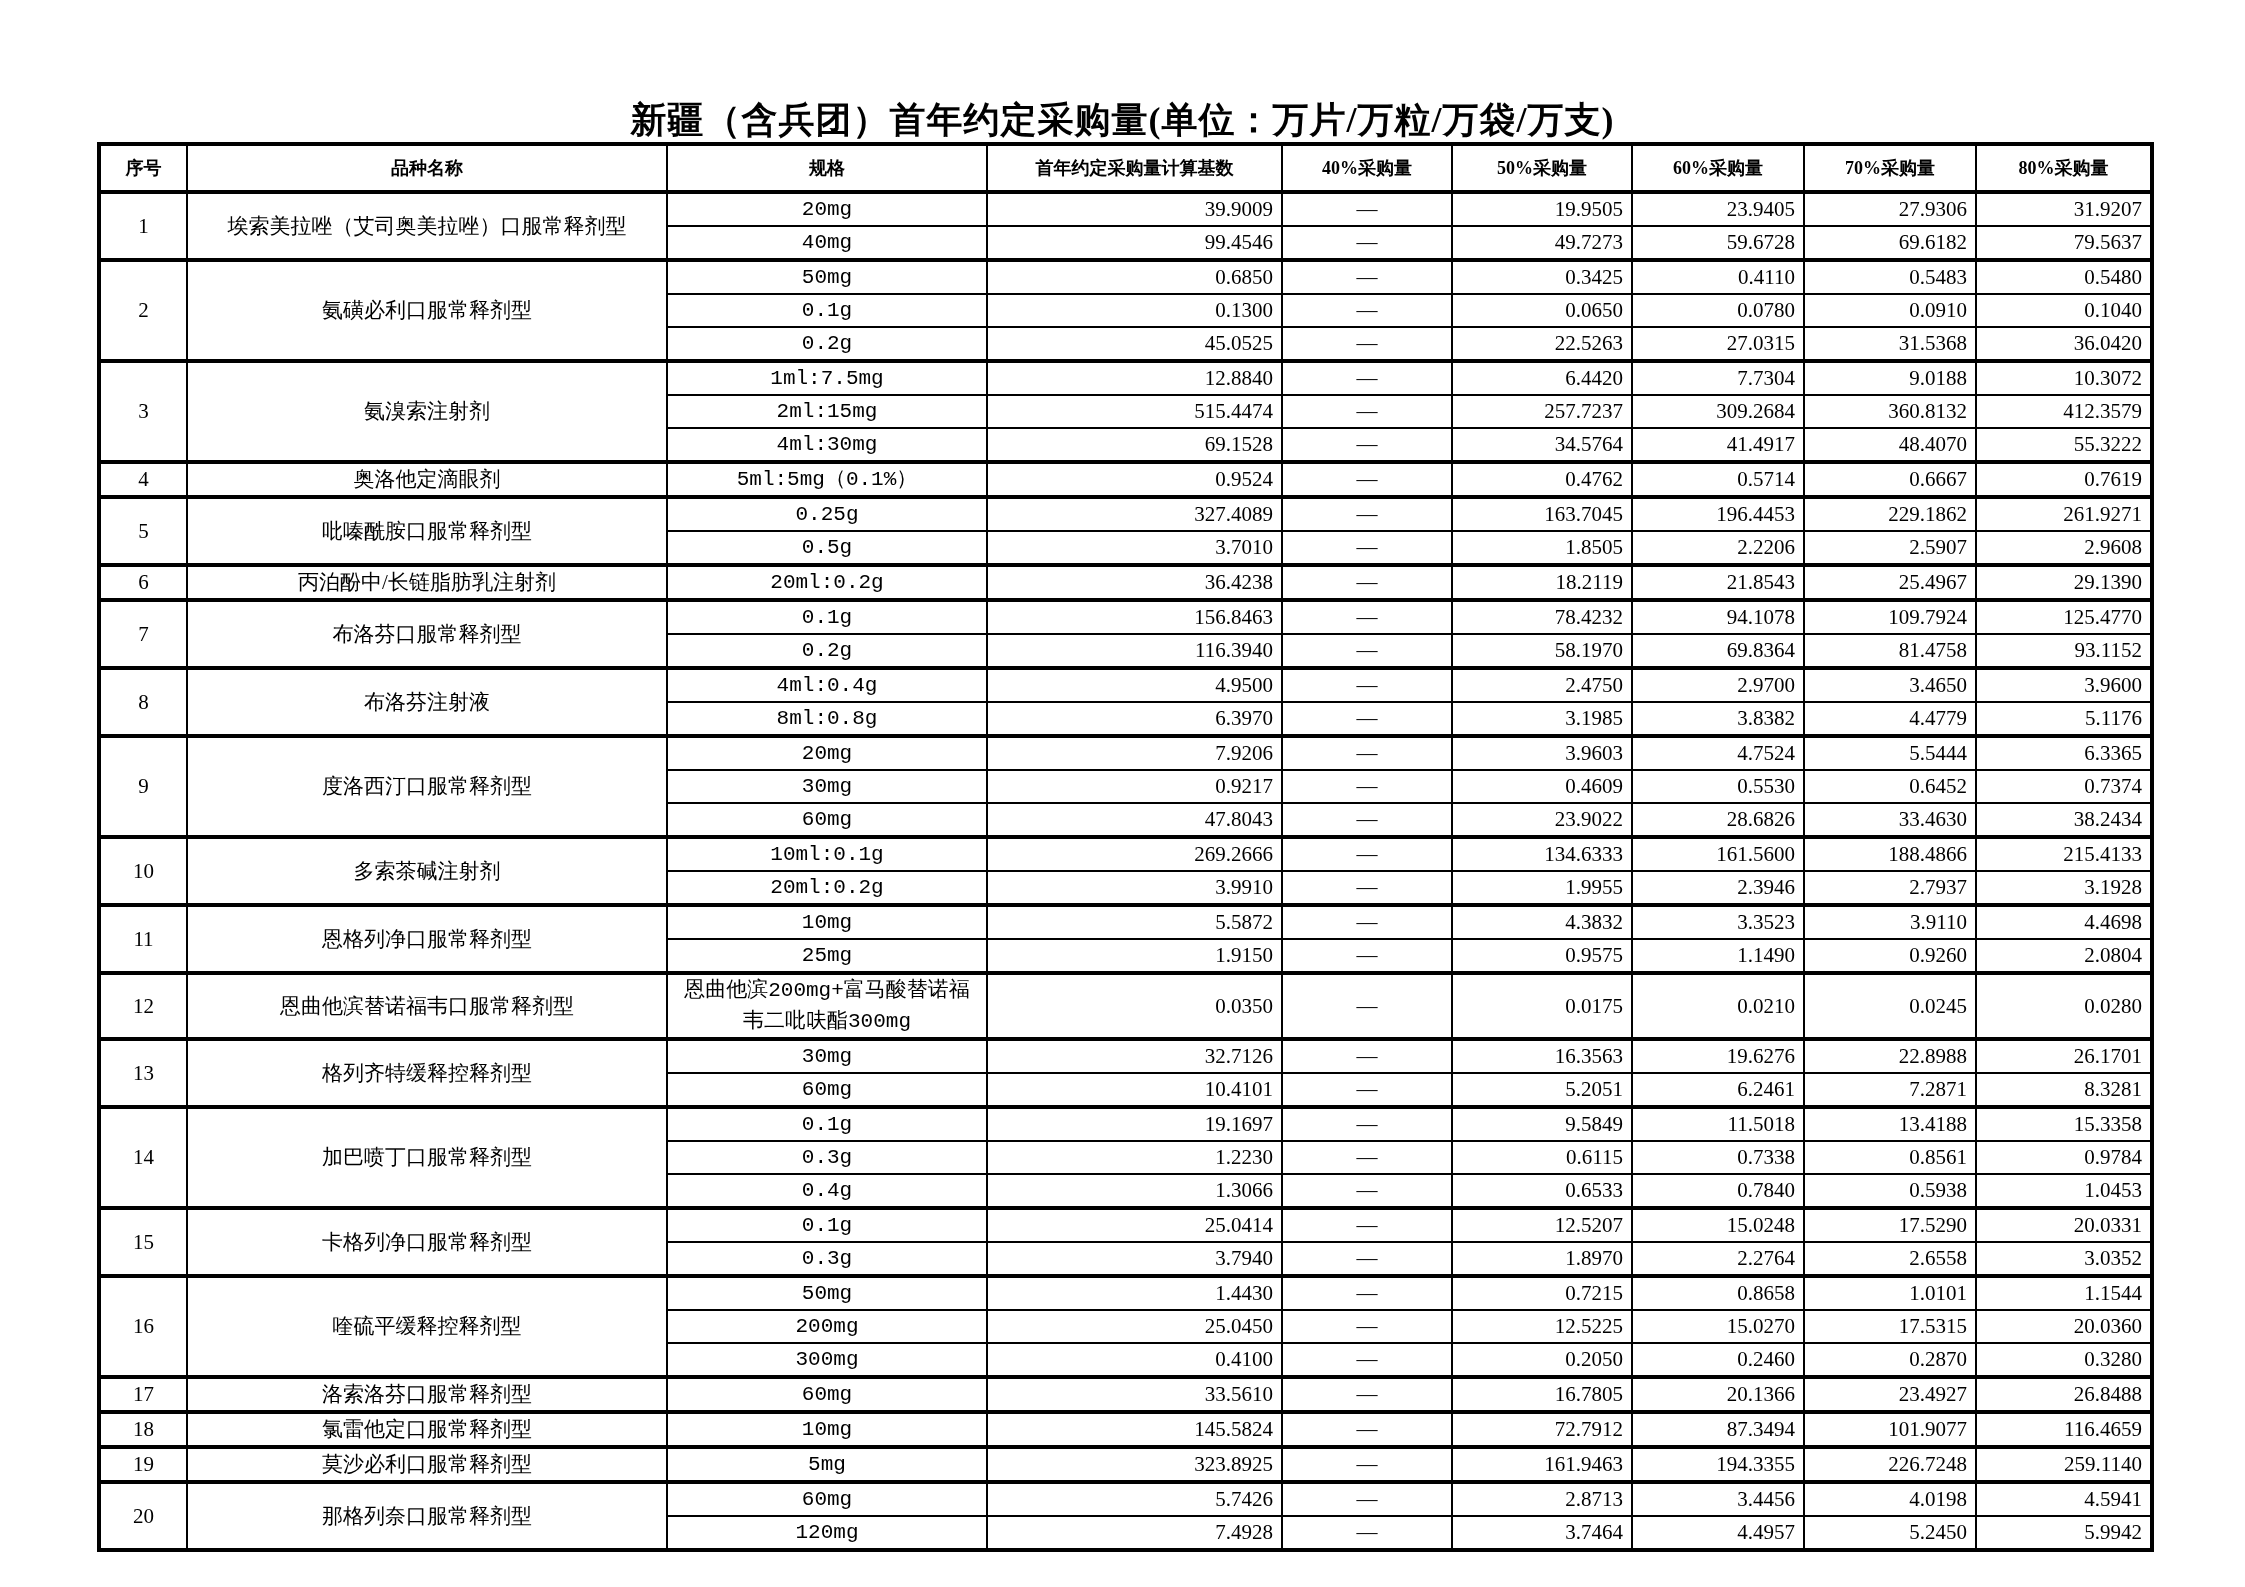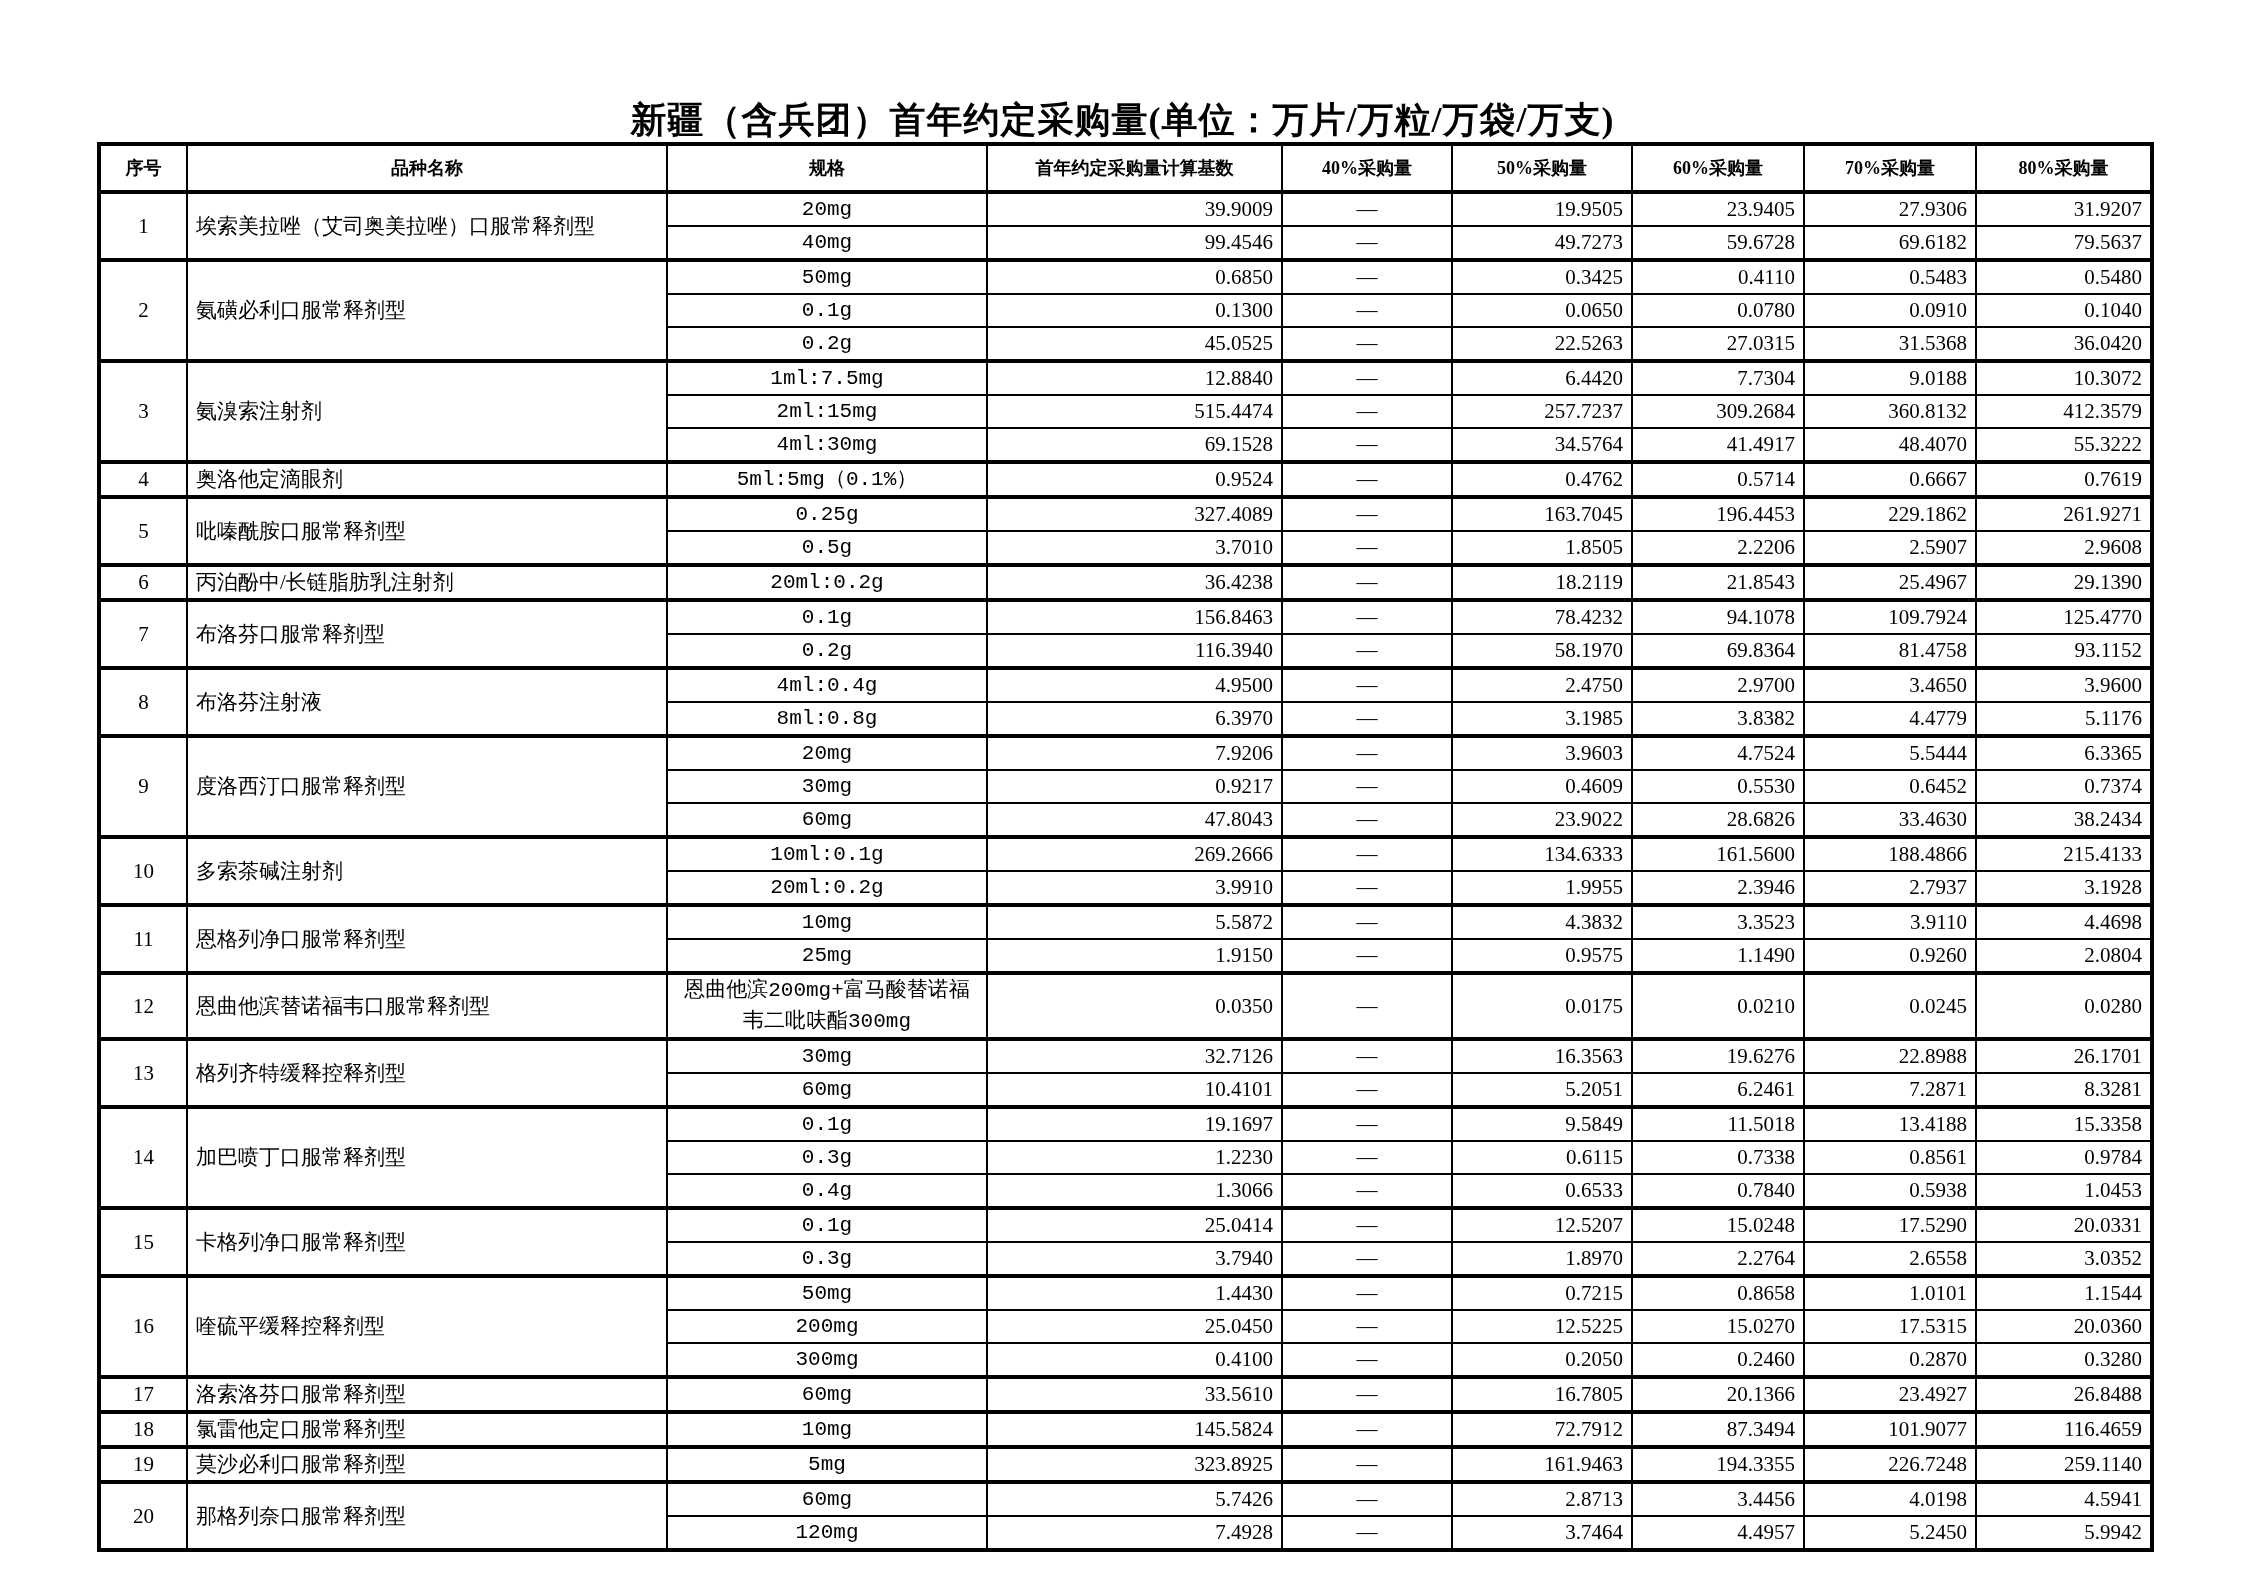--- a/index.html
+++ b/index.html
@@ -51,21 +51,21 @@
     font-weight: bold;
     font-size: 18px;
     text-align: center;
     height: 44px;
     line-height: 44px;
     border-bottom: 4px solid #000;
     padding: 0 4px;
   }
   table.grid tr.group-start > td { border-top: 4px solid #000; }
   td.seq   { text-align: center; }
-  td.name  { text-align: left; }
+  td.name  { text-align: center; }
   td.spec  { text-align: center; font-family: Liberation Mono, monospace; }
   td.base, td.p50, td.p60, td.p70, td.p80 {
     text-align: right;
     font-variant-numeric: tabular-nums;
   }
   td.p40 { text-align: center; }
 </style>
 </head>
 <body>
 

